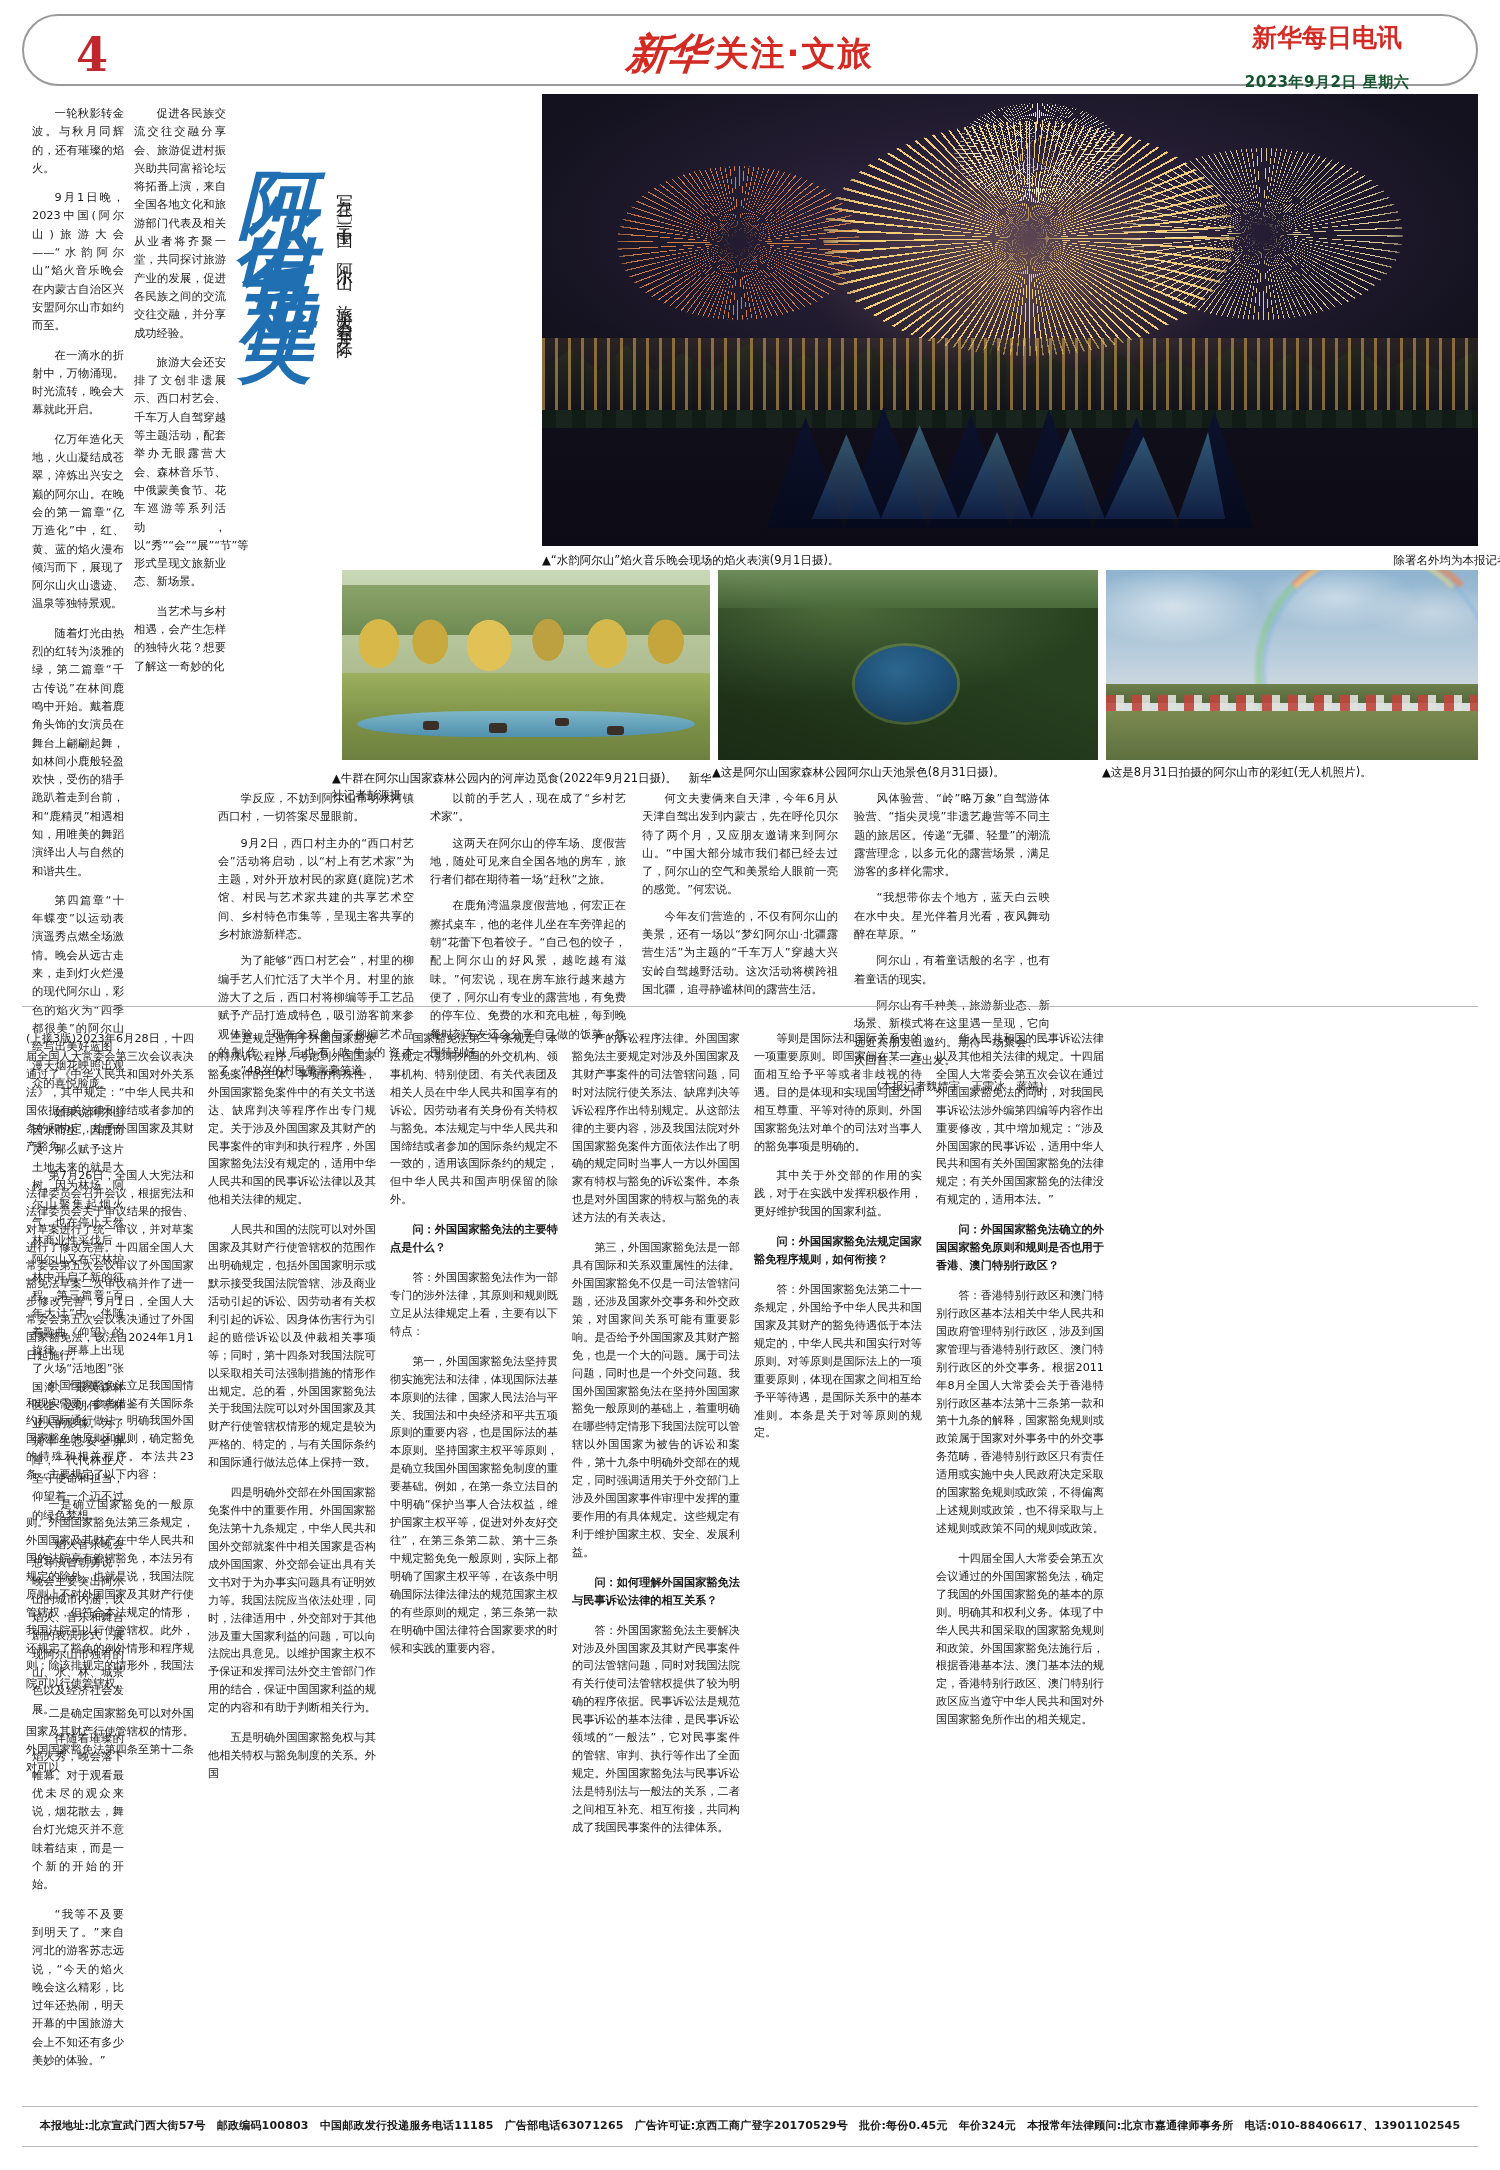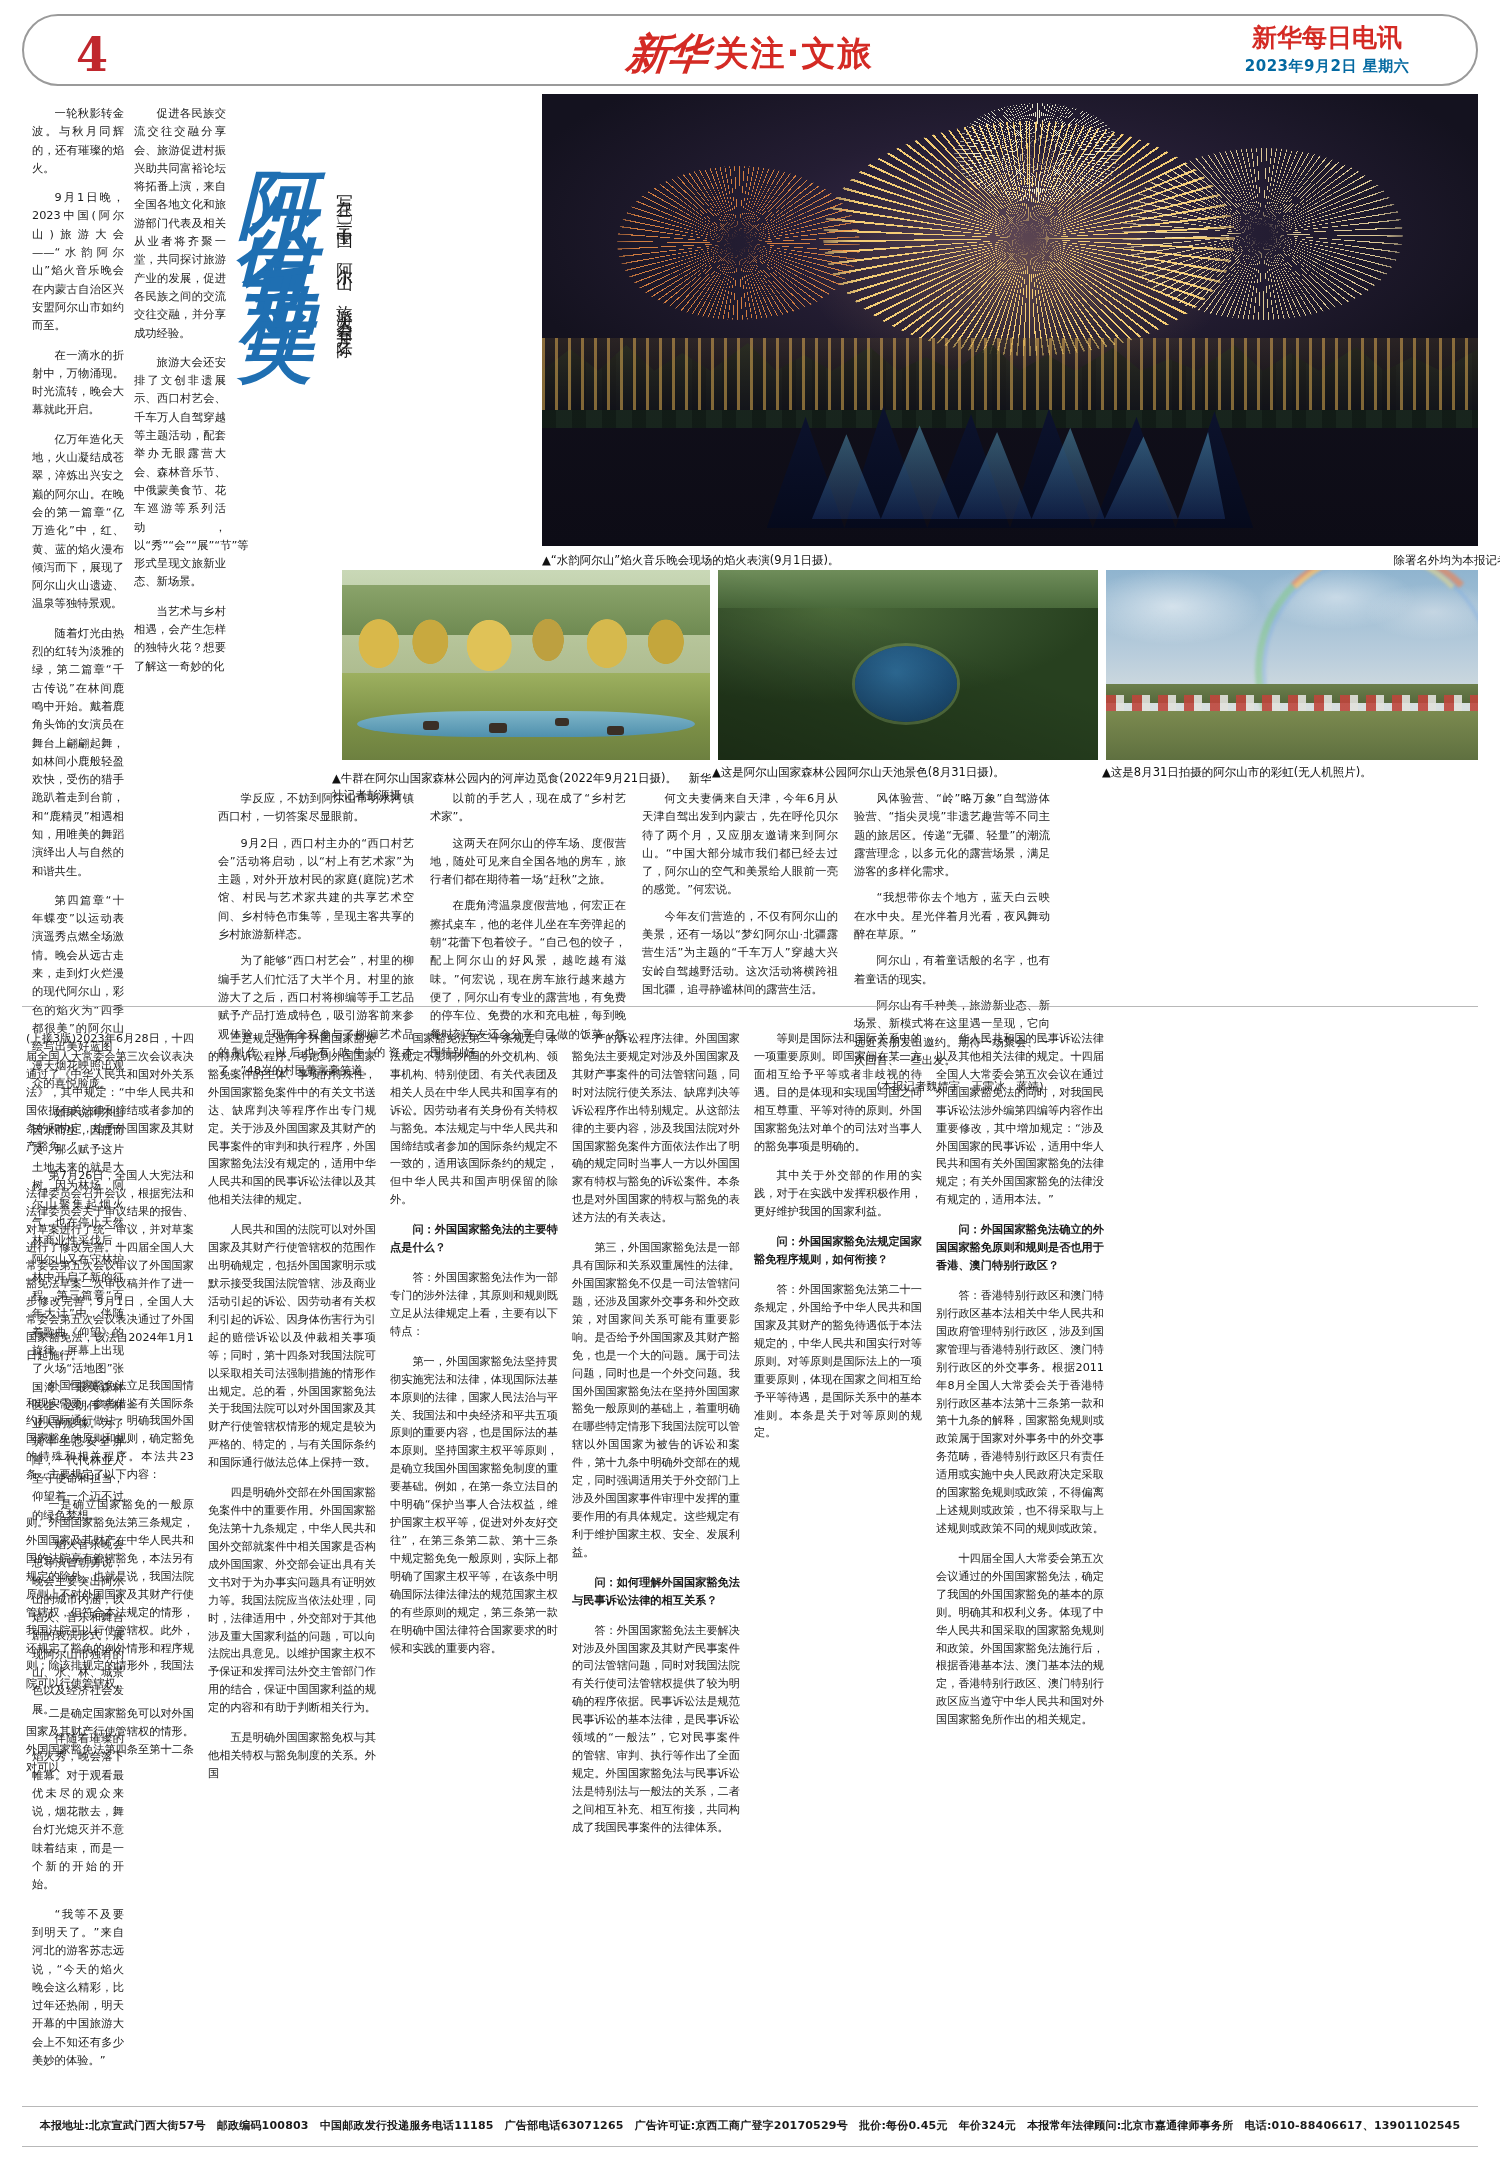--- a/index.html
+++ b/index.html
@@ -73,22 +73,22 @@
     font-weight: 700;
     color: #d42a24;
     letter-spacing: 0px;
     white-space: nowrap;
     line-height: 1.15;
   }
   .mh-date {
     font-family: "DejaVu Sans", sans-serif;
     font-size: 15px;
     font-weight: 700;
-    color: #0369a1;
-    margin-top: 4px;
+    color: #14532d;
+    margin-top: 20px;
     white-space: nowrap;
     letter-spacing: 0.5px;
   }
 
   
   .top-zone {
     position: absolute;
     left: 22px; top: 94px;
     width: 1456px; height: 700px;
   }

